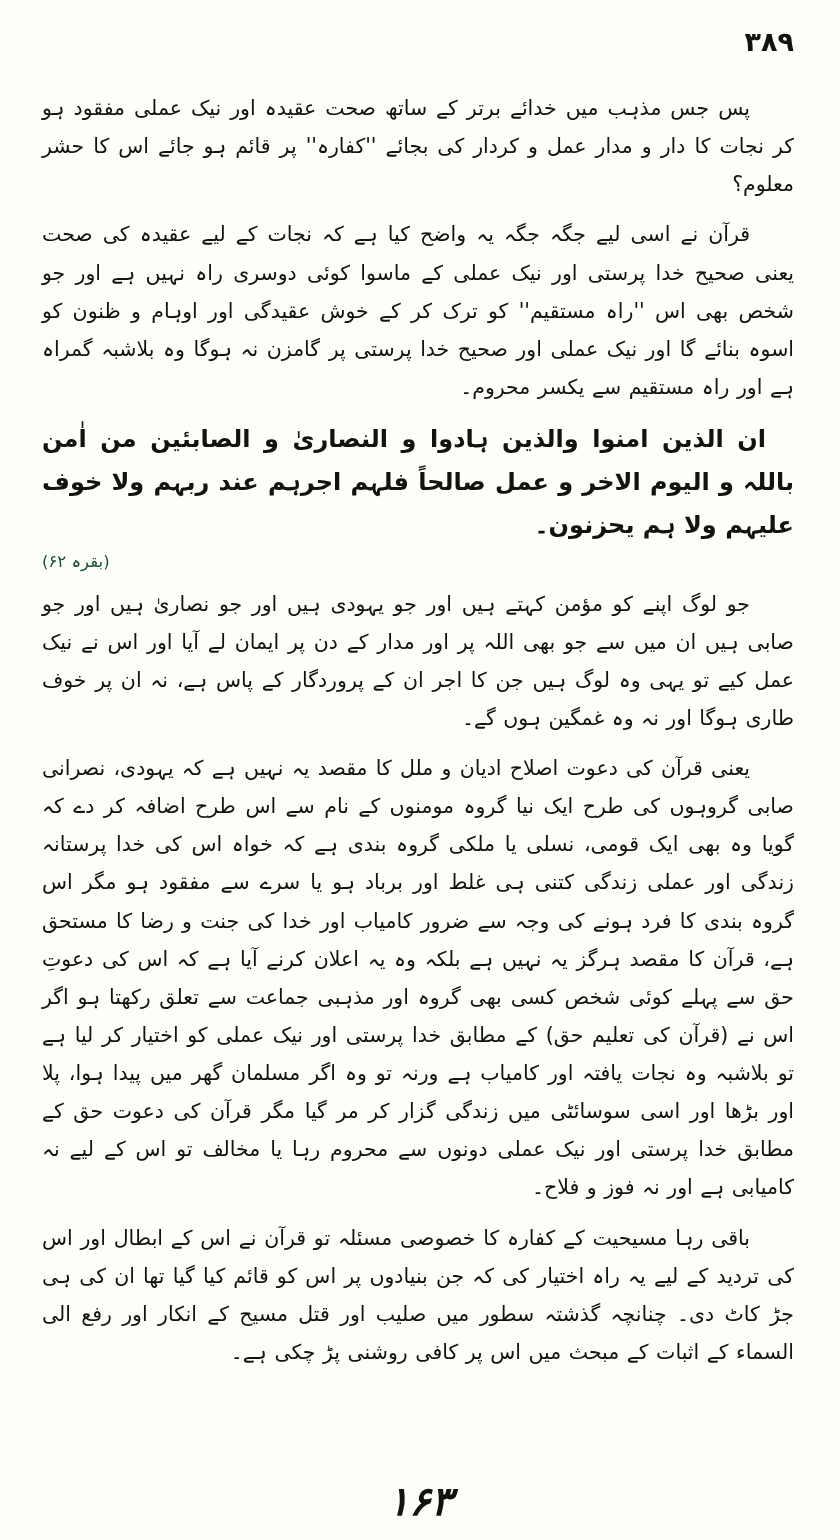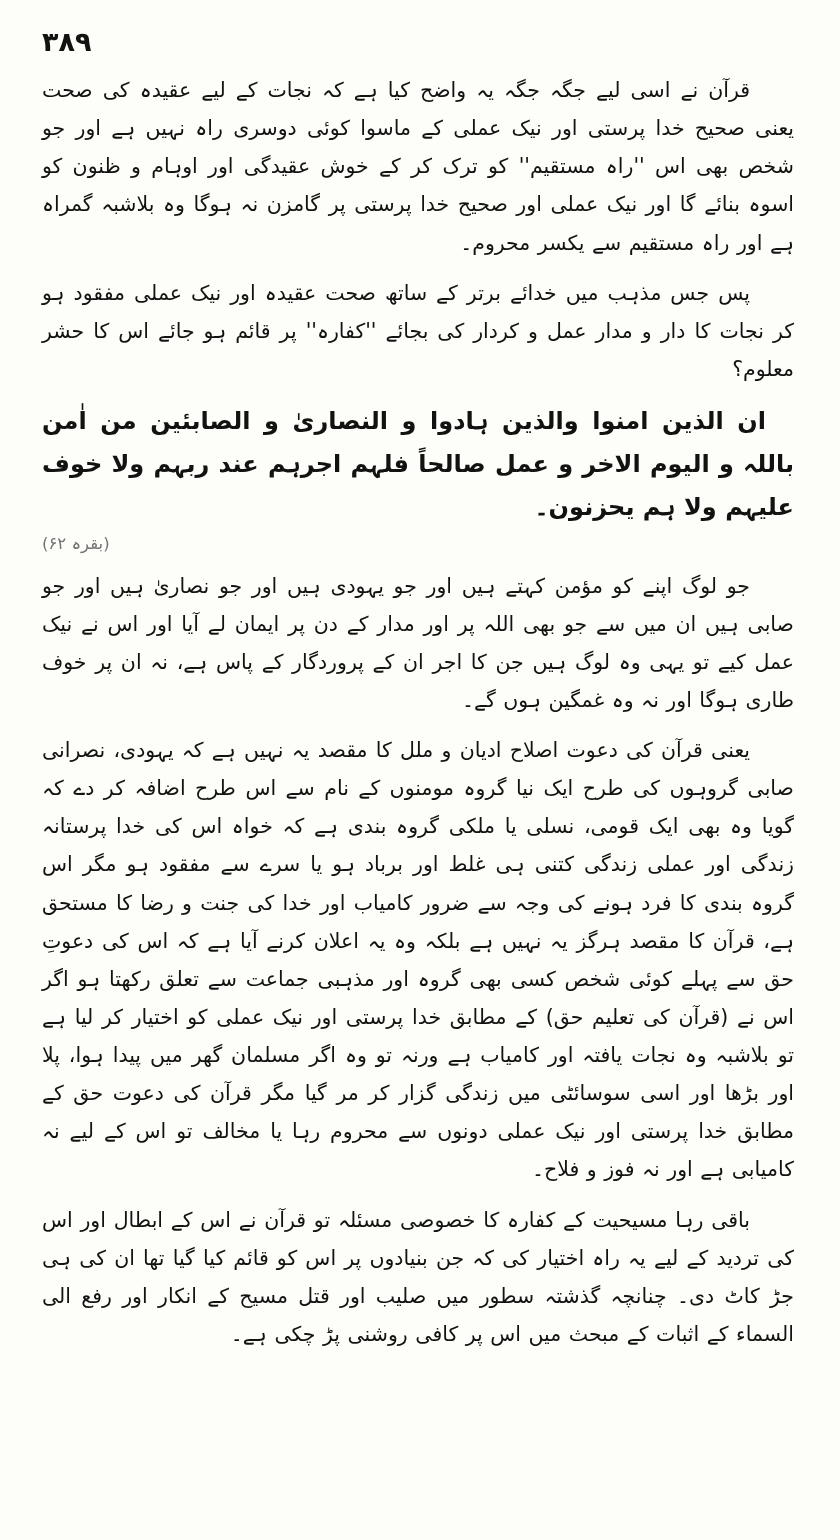--- a/index.html
+++ b/index.html
@@ -14,24 +14,24 @@
     margin: 0 auto;
     background: #fdfdfa;
     box-sizing: border-box;
     padding: 26px 46px 18px 42px;
     direction: rtl;
     font-family: "DejaVu Sans", sans-serif;
     color: #121210;
     overflow: hidden;
   }
   .page-num-top {
-    text-align: left;
+    text-align: right;
     font-size: 27px;
     font-weight: bold;
-    margin-bottom: 14px;
+    margin-bottom: 32px;
     letter-spacing: 2px;
   }
   .para {
     font-size: 20.5px;
     line-height: 1.86;
     text-align: justify;
     text-indent: 44px;
     margin: 0 0 12px 0;
     word-spacing: 1px;
   }
@@ -41,48 +41,49 @@
     line-height: 1.8;
     text-align: justify;
     text-indent: 28px;
     margin: 8px 0 4px 0;
   }
   .citation {
     direction: rtl;
     text-align: left;
     font-size: 16.5px;
     margin: 0 0 14px 0;
-    color: #737373;
+    color: #14532d;
   }
   .page-num-bottom {
     position: absolute;
     bottom: 16px;
     left: 0;
     right: 0;
     text-align: center;
     font-size: 40px;
     font-weight: bold;
     font-style: italic;
   }
 </style>
 </head>
 <body>
 
 <div class="page">
 
   <div class="page-num-top">۳۸۹</div>
 
+  <p class="para">پس جس مذہب میں خدائے برتر کے ساتھ صحت عقیدہ اور نیک عملی مفقود ہو کر نجات کا دار و مدار عمل و کردار کی بجائے ''کفارہ'' پر قائم ہو جائے اس کا حشر معلوم؟</p>
+
   <p class="para">قرآن نے اسی لیے جگہ جگہ یہ واضح کیا ہے کہ نجات کے لیے عقیدہ کی صحت یعنی صحیح خدا پرستی اور نیک عملی کے ماسوا کوئی دوسری راہ نہیں ہے اور جو شخص بھی اس ''راہ مستقیم'' کو ترک کر کے خوش عقیدگی اور اوہام و ظنون کو اسوہ بنائے گا اور نیک عملی اور صحیح خدا پرستی پر گامزن نہ ہوگا وہ بلاشبہ گمراہ ہے اور راہ مستقیم سے یکسر محروم۔</p>
-
-  <p class="para">پس جس مذہب میں خدائے برتر کے ساتھ صحت عقیدہ اور نیک عملی مفقود ہو کر نجات کا دار و مدار عمل و کردار کی بجائے ''کفارہ'' پر قائم ہو جائے اس کا حشر معلوم؟</p>
 
   <p class="verse">ان الذین امنوا والذین ہادوا و النصاریٰ و الصابئین من اٰمن باللہ و الیوم الاخر و عمل صالحاً فلہم اجرہم عند ربہم ولا خوف علیہم ولا ہم یحزنون۔</p>
 
   <div class="citation">(بقرہ ۶۲)</div>
 
   <p class="para">جو لوگ اپنے کو مؤمن کہتے ہیں اور جو یہودی ہیں اور جو نصاریٰ ہیں اور جو صابی ہیں ان میں سے جو بھی اللہ پر اور مدار کے دن پر ایمان لے آیا اور اس نے نیک عمل کیے تو یہی وہ لوگ ہیں جن کا اجر ان کے پروردگار کے پاس ہے، نہ ان پر خوف طاری ہوگا اور نہ وہ غمگین ہوں گے۔</p>
 
   <p class="para">یعنی قرآن کی دعوت اصلاح ادیان و ملل کا مقصد یہ نہیں ہے کہ یہودی، نصرانی صابی گروہوں کی طرح ایک نیا گروہ مومنوں کے نام سے اس طرح اضافہ کر دے کہ گویا وہ بھی ایک قومی، نسلی یا ملکی گروہ بندی ہے کہ خواہ اس کی خدا پرستانہ زندگی اور عملی زندگی کتنی ہی غلط اور برباد ہو یا سرے سے مفقود ہو مگر اس گروہ بندی کا فرد ہونے کی وجہ سے ضرور کامیاب اور خدا کی جنت و رضا کا مستحق ہے، قرآن کا مقصد ہرگز یہ نہیں ہے بلکہ وہ یہ اعلان کرنے آیا ہے کہ اس کی دعوتِ حق سے پہلے کوئی شخص کسی بھی گروہ اور مذہبی جماعت سے تعلق رکھتا ہو اگر اس نے (قرآن کی تعلیم حق) کے مطابق خدا پرستی اور نیک عملی کو اختیار کر لیا ہے تو بلاشبہ وہ نجات یافتہ اور کامیاب ہے ورنہ تو وہ اگر مسلمان گھر میں پیدا ہوا، پلا اور بڑھا اور اسی سوسائٹی میں زندگی گزار کر مر گیا مگر قرآن کی دعوت حق کے مطابق خدا پرستی اور نیک عملی دونوں سے محروم رہا یا مخالف تو اس کے لیے نہ کامیابی ہے اور نہ فوز و فلاح۔</p>
 
   <p class="para">باقی رہا مسیحیت کے کفارہ کا خصوصی مسئلہ تو قرآن نے اس کے ابطال اور اس کی تردید کے لیے یہ راہ اختیار کی کہ جن بنیادوں پر اس کو قائم کیا گیا تھا ان کی ہی جڑ کاٹ دی۔ چنانچہ گذشتہ سطور میں صلیب اور قتل مسیح کے انکار اور رفع الی السماء کے اثبات کے مبحث میں اس پر کافی روشنی پڑ چکی ہے۔</p>
 
+  <div class="page-num-bottom">۱۶۳</div>
 
 </div>
 
 </body></html>

